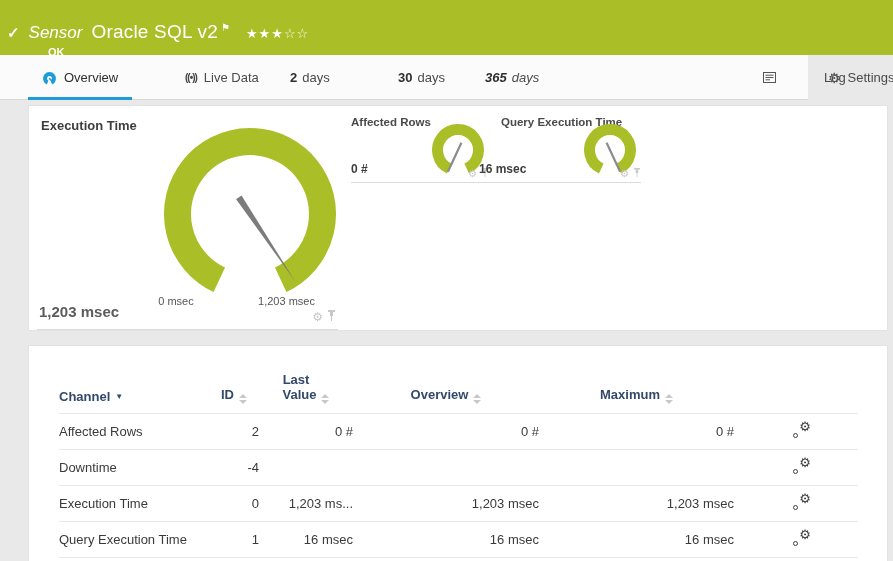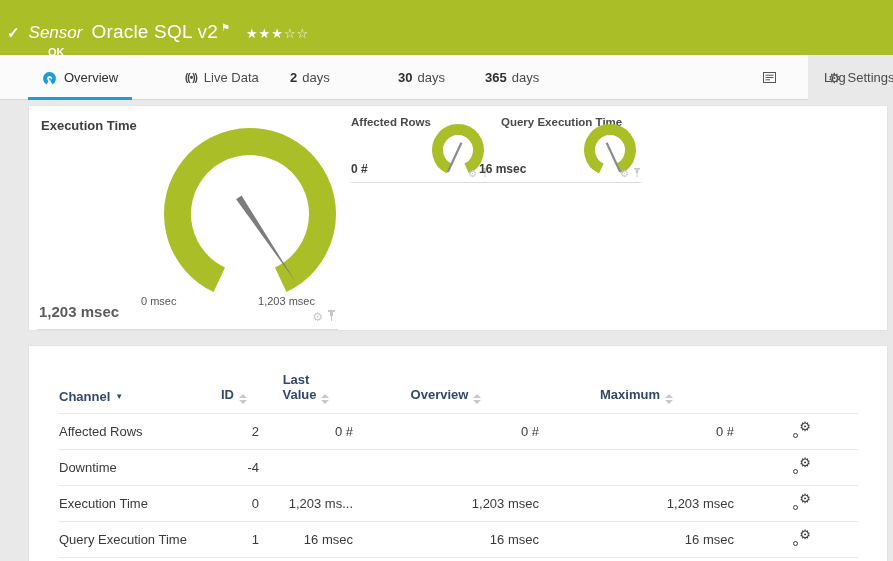--- a/index.html
+++ b/index.html
@@ -45,21 +45,21 @@
     position:absolute; left:28px; width:860px; background:#fff;
     border:1px solid #E3E3E3;
   }
   .panel-gauges { top:5px; height:226px; }
   .panel-table { top:245px; height:216px; border-bottom:none; }
   
   .widget-primary { position:absolute; left:8px; top:0; width:301px; height:224px;
     border-bottom:1px solid #DCDCDC; }
   .pw-title { position:absolute; left:4px; top:12px; font-size:13px; font-weight:bold; color:#3E3E3E; }
   .biggauge { position:absolute; left:117px; top:16px; }
-  .axis-min { position:absolute; left:104px; top:189px; width:70px; 
+  .axis-min { position:absolute; left:104px; top:189px; width:70px; text-align:center;
     font-size:11px; color:#555; }
   .axis-max { position:absolute; left:192px; top:189px; width:115px; text-align:center;
     font-size:11px; color:#555; }
   .big-value { position:absolute; left:2px; top:197px; font-size:15px; font-weight:bold; color:#5C5C5C; }
   .widget-icons { position:absolute; display:flex; align-items:center; gap:4px; color:#C8C8C8; }
   .wi-primary { right:2px; top:202px; }
   .widget-icons .g { font-size:12px; color:#C8C8C8; }
   
   .widget-mini { position:absolute; top:10px; height:67px; border-bottom:1px solid #DCDCDC; }
   .wm-1 { left:322px; width:138px; }
@@ -123,21 +123,21 @@
       <span>Live Data</span>
     </div>
     <div class="tab" style="left:290px;">
       <span class="num">2</span>
       <span>days</span>
     </div>
     <div class="tab" style="left:398px;">
       <span class="num">30</span>
       <span>days</span>
     </div>
-    <div class="tab" style="left:485px;">
+    <div class="tab" style="left:485px;font-style:italic;">
       <span class="num">365</span>
       <span>days</span>
     </div>
     <div class="tab" style="left:763px;gap:48px;">
       <span class="ticon">
         <svg width="13" height="11" viewBox="0 0 13 11">
             <rect x="0.5" y="0.5" width="12" height="10" fill="none" stroke="#555"></rect>
             <line x1="2.5" y1="3.2" x2="10.5" y2="3.2" stroke="#555"></line>
             <line x1="2.5" y1="5.5" x2="10.5" y2="5.5" stroke="#555"></line>
             <line x1="2.5" y1="7.8" x2="7" y2="7.8" stroke="#555"></line>

